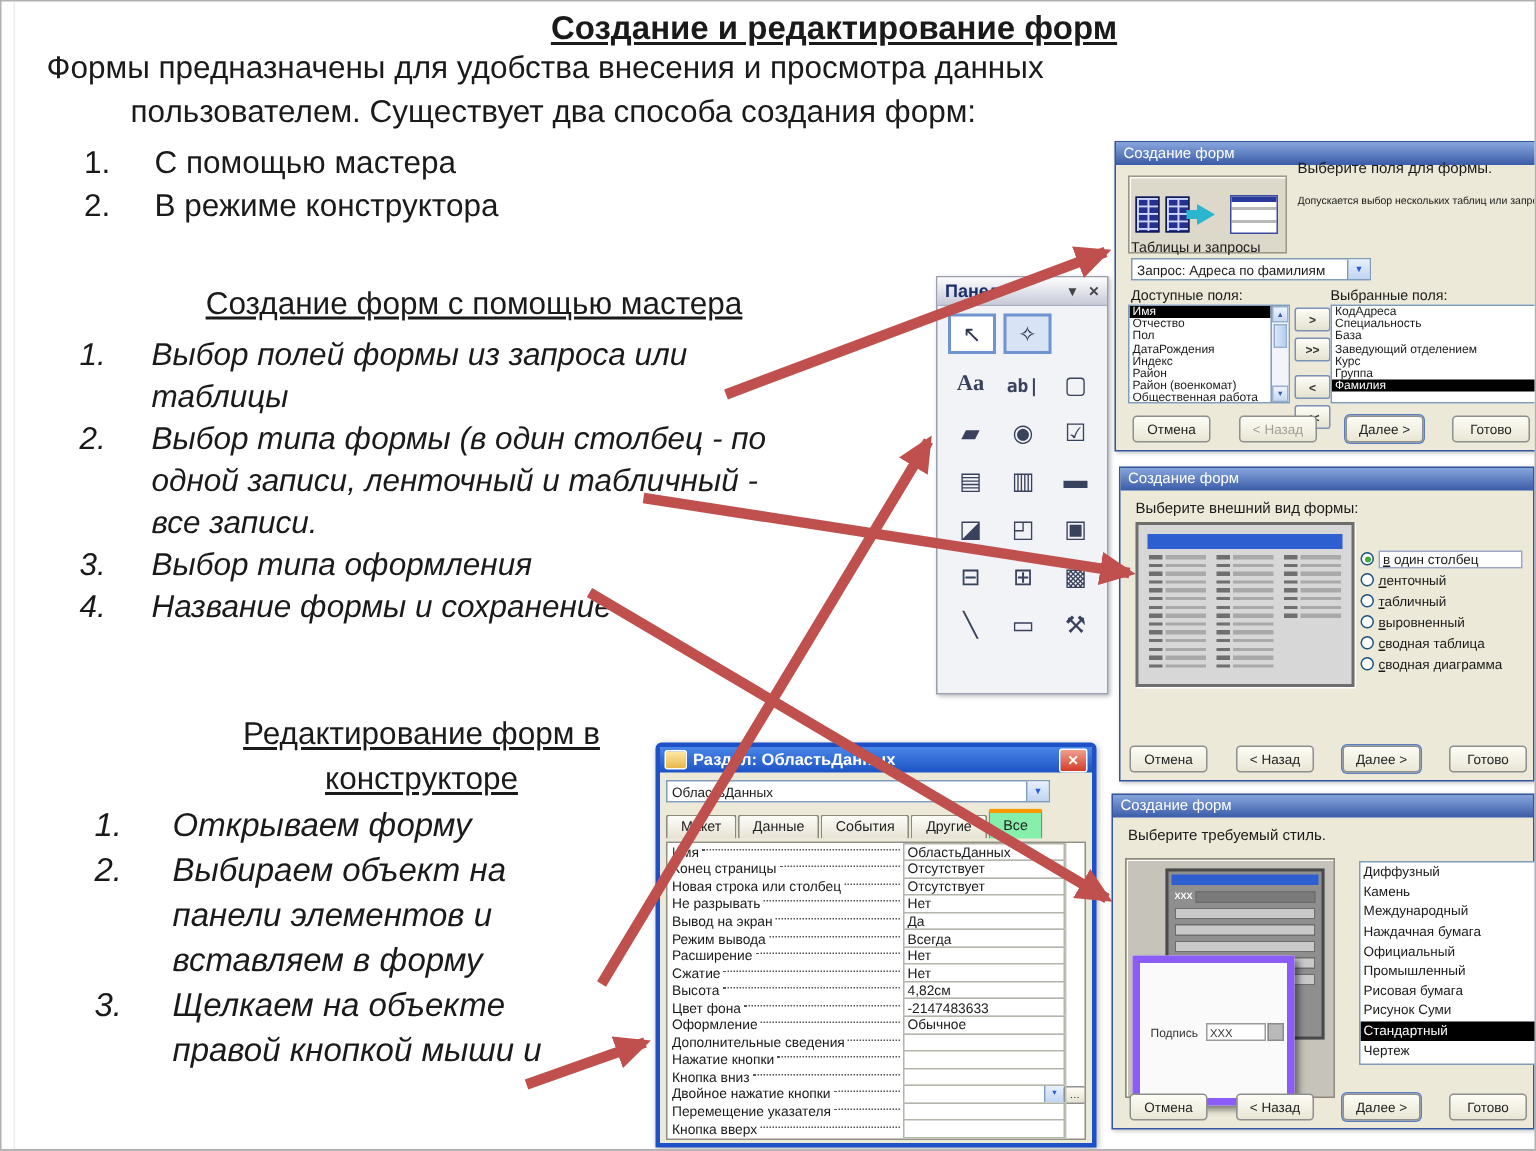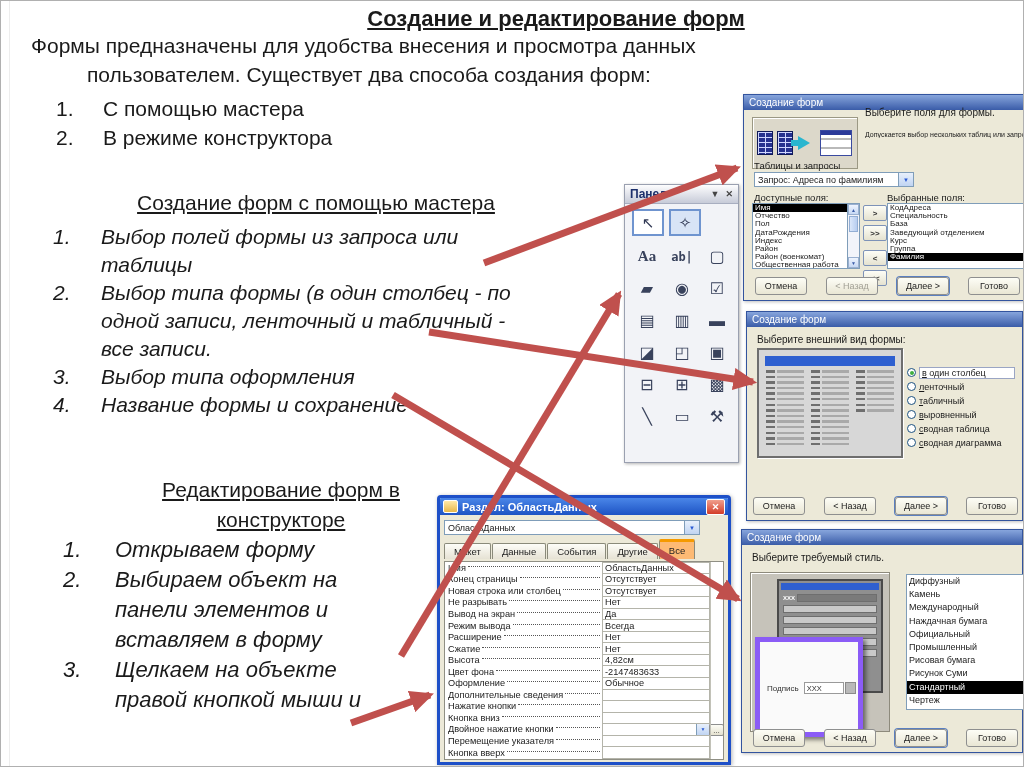--- a/index.html
+++ b/index.html
@@ -136,21 +136,21 @@
               border-radius:2px;margin-right:4px;flex:none;}
   .xclose{margin-left:auto;width:17px;height:14px;background:linear-gradient(#f0a08e,#d33c28);
           border:1px solid #fff;border-radius:2px;color:#fff;font-size:9px;display:flex;
           align-items:center;justify-content:center;font-weight:bold;}
   .props-body{position:relative;height:247px;}
   #props .xcombo{left:4px;top:5px;width:256px;}
   #ptabs{position:absolute;left:4px;top:27px;display:flex;align-items:flex-end;height:17px;}
   .ptab{height:15px;padding:0 9px;display:flex;align-items:center;font-size:9.5px;
         background:linear-gradient(#fdfdf8,#e6e2d4);border:1px solid #8a8a7a;border-bottom:none;
         border-radius:2px 2px 0 0;margin-right:1px;color:#222;}
-  .ptab.active{height:17px;background:#fdba74;border-top:3px solid #f59a00;font-size:9.5px;margin-top:44px;}
+  .ptab.active{height:17px;background:#86efac;border-top:3px solid #f59a00;font-size:9.5px;margin-top:44px;}
   #pgrid{position:absolute;left:4px;right:4px;top:46px;height:197px;background:#fff;
          border:1px solid #8f8f84;overflow:hidden;}
   #pgrid::after{content:"";position:absolute;top:0;bottom:0;right:12px;border-left:1px solid #c2c2b8;}
   .prow{height:11.55px;display:flex;align-items:center;position:relative;padding:0 13px 0 0;}
   .plabel{font-size:9.2px;padding-left:3px;white-space:nowrap;flex:none;}
   .pleader{flex:1;border-bottom:1px dotted #555;margin:0 2px 3px 2px;min-width:3px;}
   .pvalue{width:106px;height:10.5px;border:1px solid #b4b4aa;background:#fff;flex:none;
           font-size:9.2px;display:flex;align-items:center;overflow:hidden;}
   .pvtext{padding-left:2px;white-space:nowrap;}
   .pcombo{margin-left:auto;width:12px;height:100%;background:linear-gradient(#e8f0fc,#c0d4f2);

